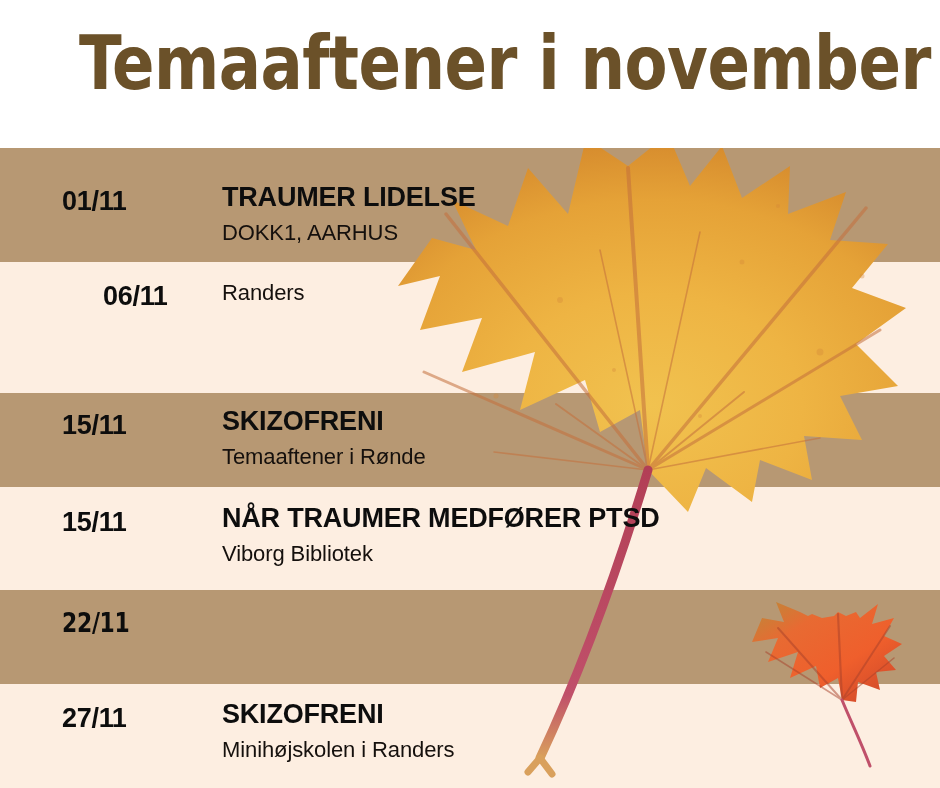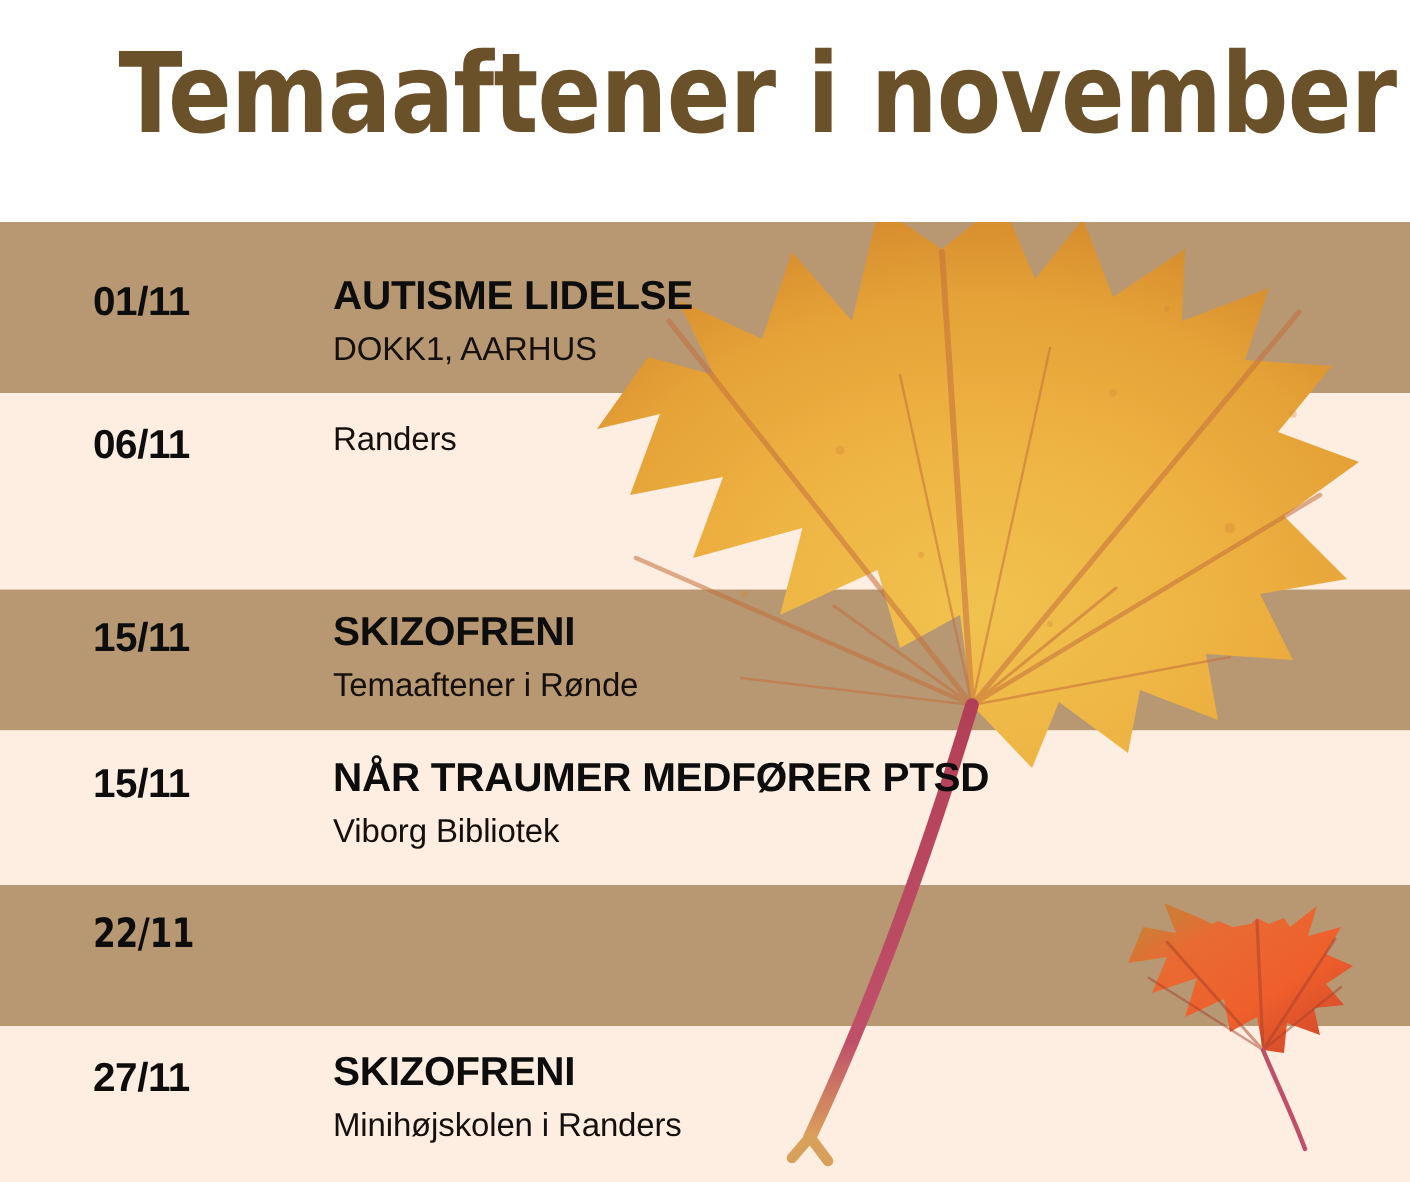--- a/index.html
+++ b/index.html
@@ -88,21 +88,21 @@
     transform:scaleX(0.9);
     transform-origin:left center;
   }
 
   
   #row-0{top:148px;height:114px;}
   #row-0 .date{top:38px;}
   #row-0 .block{top:32px;}
 
   #row-1{top:262px;height:131px;}
-  #row-1 .date{top:19px;}
+  #row-1 .date{top:19px;margin-left:41px;}
   #row-1 .block{top:13px;}
 
   #row-2{top:393px;height:94px;}
   #row-2 .date{top:17px;}
   #row-2 .block{top:11px;}
 
   #row-3{top:487px;height:103px;}
   #row-3 .date{top:20px;}
   #row-3 .block{top:14px;}
 
@@ -214,21 +214,21 @@
 
   <div class="title-area">
     <div class="poster-title">Temaaftener i november</div>
   </div>
 
   <div class="rows">
 
     <div class="row" id="row-0">
       <div class="date">01/11</div>
       <div class="block">
-        <p class="ev-title">AUTISME LIDELSE</p>
+        <p class="ev-title">TRAUMER LIDELSE</p>
         <p class="ev-place">DOKK1, AARHUS</p>
       </div>
     </div>
 
     <div class="row" id="row-1">
       <div class="date">06/11</div>
       <div class="block">
         <p class="ev-place">Randers</p>
       </div>
     </div>

